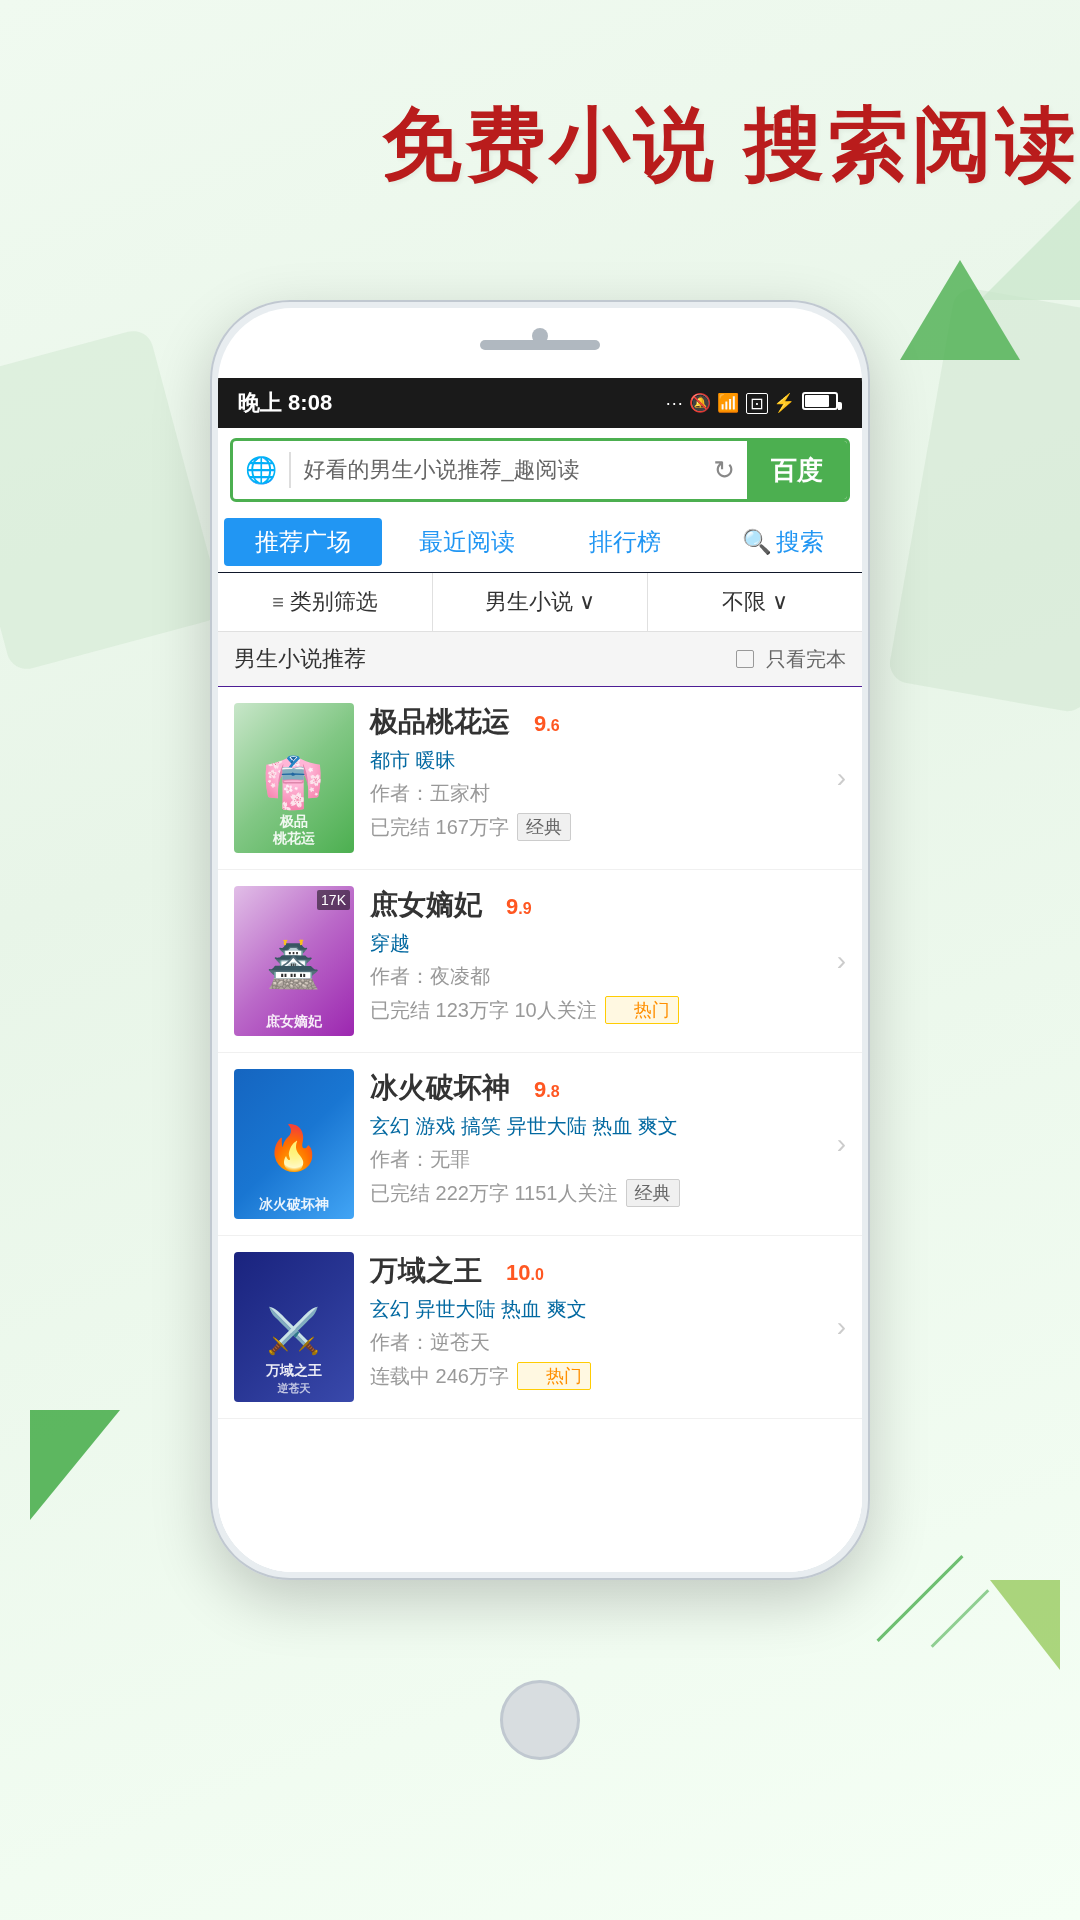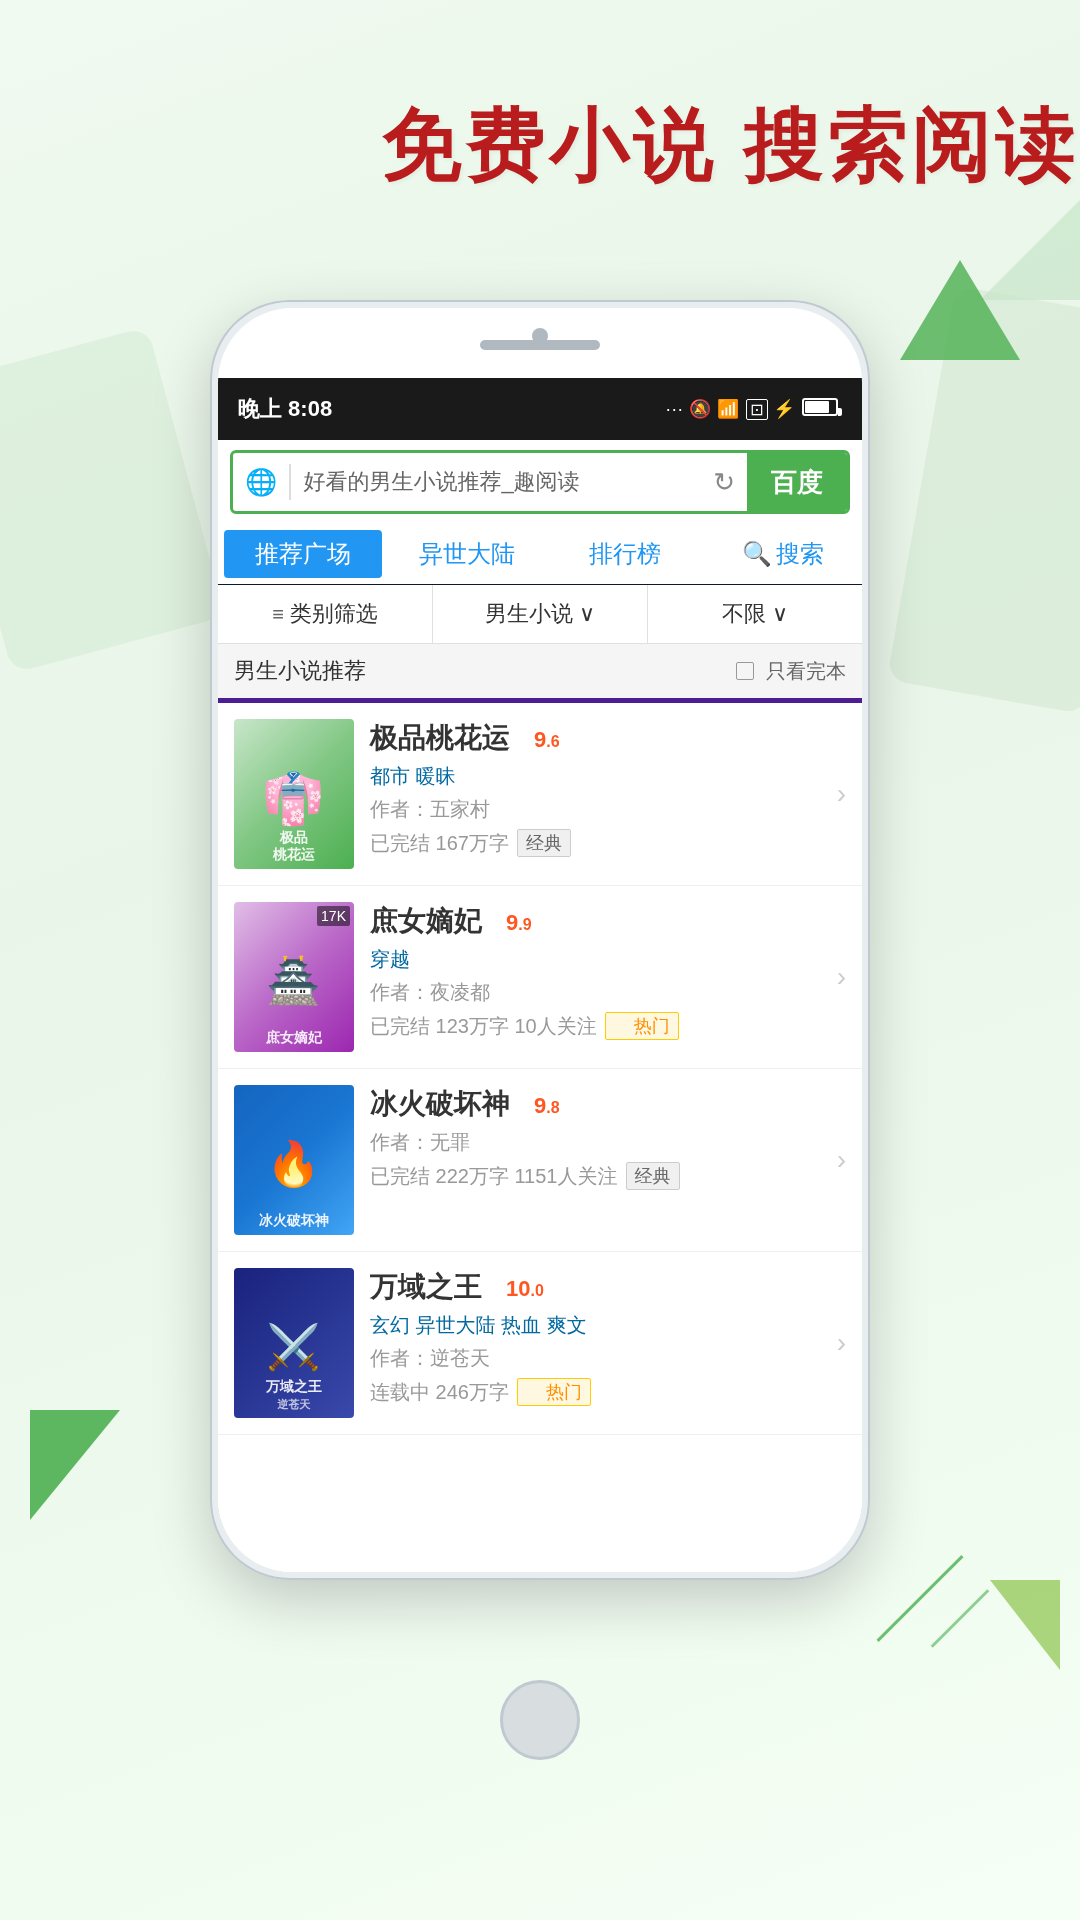--- a/index.html
+++ b/index.html
@@ -186,21 +186,21 @@
 
     
     .status-bar {
       background: #1a1a1a;
       color: white;
       font-size: 22px;
       padding: 8px 20px;
       display: flex;
       justify-content: space-between;
       align-items: center;
-      height: 62px;
+      height: 50px;
     }
     .status-time {
       font-weight: 600;
     }
     .status-icons {
       display: flex;
       align-items: center;
       gap: 6px;
       font-size: 18px;
     }
@@ -332,21 +332,21 @@
       color: #666;
     }
 
     
     .section-header {
       display: flex;
       justify-content: space-between;
       align-items: center;
       padding: 12px 16px;
       background: #f5f5f5;
-      border-bottom: 5px solid #4c1d95;
+      border-bottom: 1px solid #4c1d95;
       font-family: Liberation Mono, monospace;
     }
     .section-title {
       font-size: 22px;
       color: #333;
     }
     .section-filter {
       display: flex;
       align-items: center;
       gap: 12px;
@@ -540,21 +540,21 @@
           <div class="search-input-area">好看的男生小说推荐_趣阅读</div>
           <span class="search-refresh">↻</span>
           <div class="search-btn">百度</div>
         </div>
 
         <div class="tab-bar">
           <div class="tab-item active">
             <span>推荐广场</span>
           </div>
           <div class="tab-item">
-            <span>异世大陆</span>
+            <span>最近阅读</span>
           </div>
           <div class="tab-item">
             <span>排行榜</span>
           </div>
           <div class="tab-item search-tab">
             <span style="color:#2196f3;">🔍</span>
             <span>搜索</span>
           </div>
         </div>
 
@@ -639,20 +639,21 @@
                 <div class="cover-title-text">冰火破坏神</div>
               </div>
             </div>
             <div class="book-info">
               <div class="book-title-row">
                 <span class="book-title">冰火破坏神</span>
                 <span class="book-rating">
                   <span>9</span><span class="rating-decimal">.8</span>
                 </span>
               </div>
+              <div class="book-genre">玄幻 游戏 搞笑 异世大陆 热血 爽文</div>
               <div class="book-author">作者：无罪</div>
               <div class="book-meta">
                 <span>已完结 222万字 1151人关注</span>
                 <span class="meta-tag meta-tag-classic">经典</span>
               </div>
             </div>
             <span class="chevron-right">›</span>
           </div>
 
           <div class="book-item">

